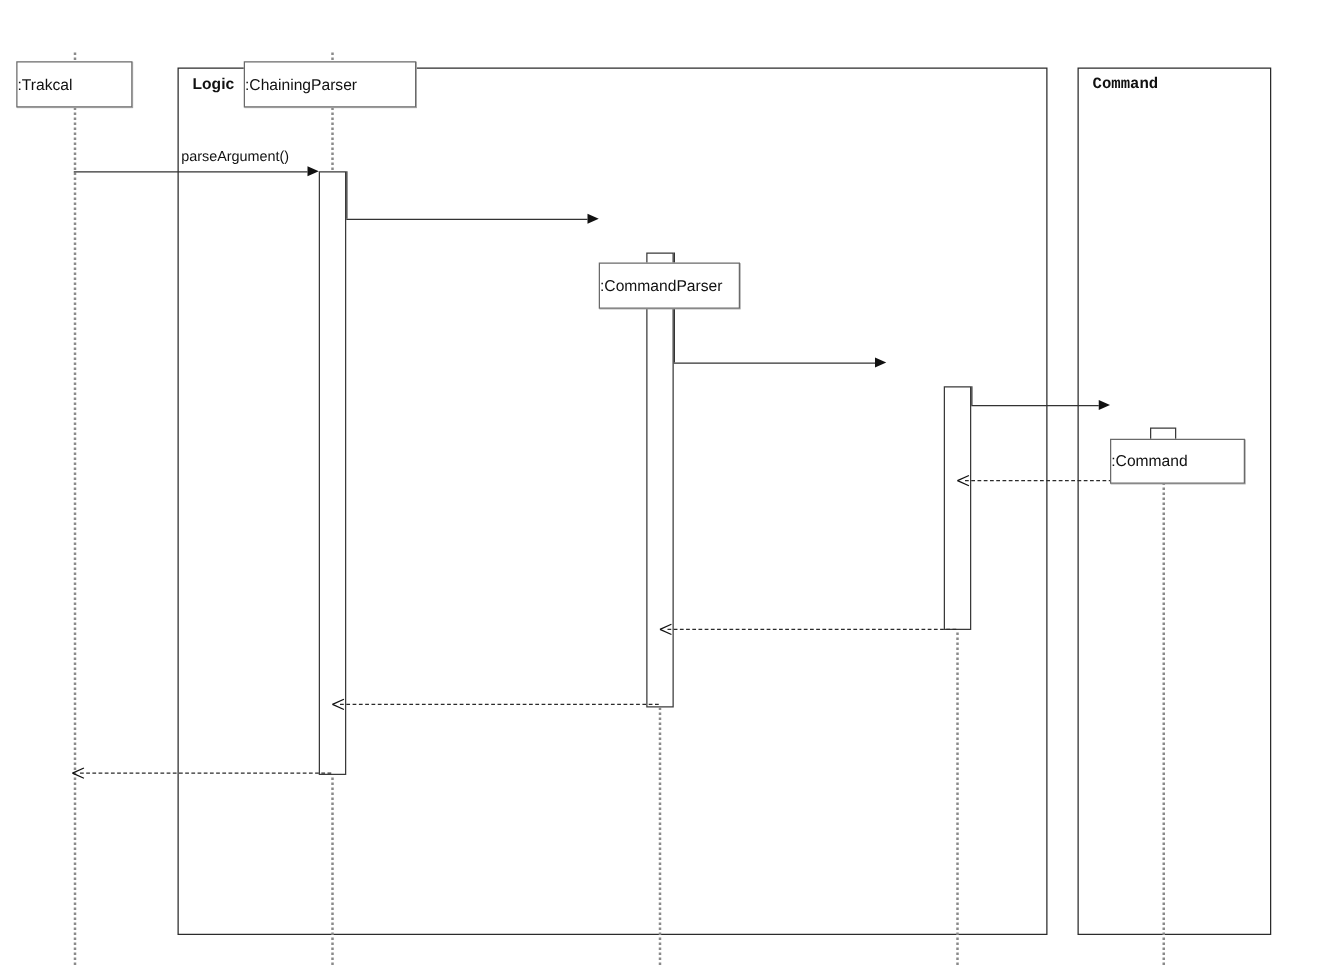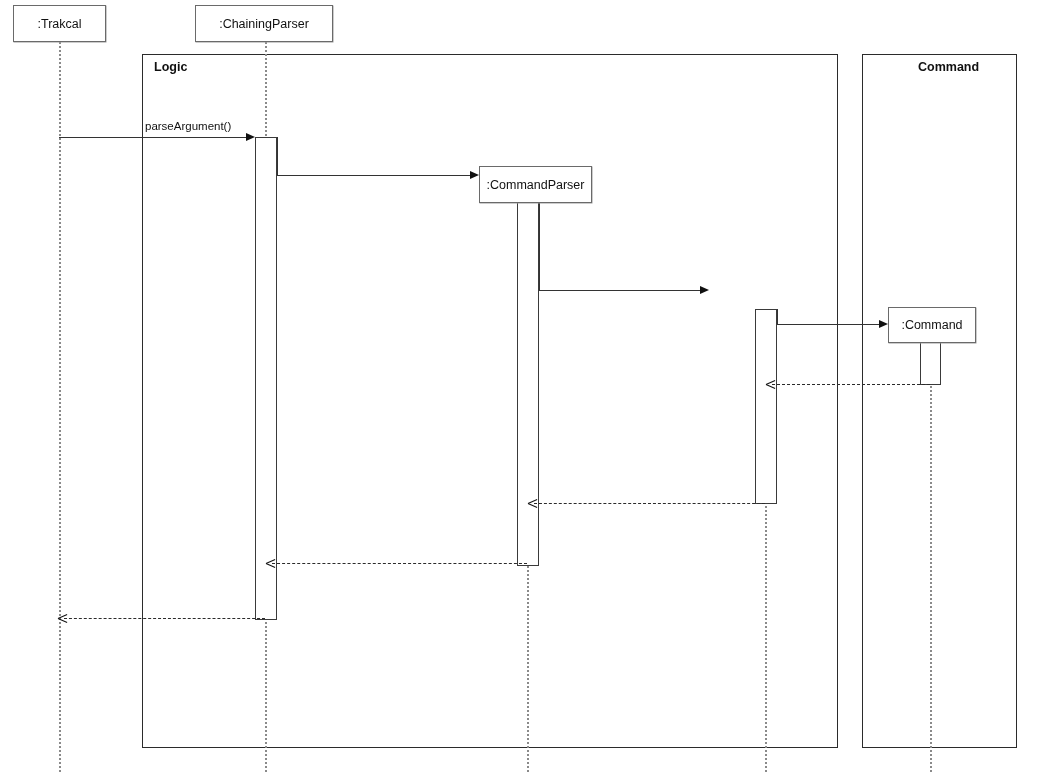--- a/index.html
+++ b/index.html
@@ -36,25 +36,25 @@
     border-left: 2px dotted #8a8a8a;
     box-sizing: border-box;
   }
   .obj-box {
     position: absolute;
     border: 1px solid #6a6a6a;
     background: #ffffff;
     box-sizing: border-box;
     display: flex;
     align-items: center;
-    justify-content: center;
     font-size: 12.5px;
     color: #111111;
     white-space: nowrap;
     box-shadow: 0.5px 0.5px 0 #9a9a9a;
+    margin-top: 44px;
   }
   .activation {
     position: absolute;
     border: 1px solid #3a3a3a;
     background: #ffffff;
     box-sizing: border-box;
   }
   .msg-line {
     position: absolute;
     height: 0;
@@ -105,21 +105,21 @@
 </style>
 </head>
 <body>
 
 <div id="canvas">
 
   <div class="frame" style="left:142px; top:54px; width:696px; height:694px;"></div>
   <div class="frame-label" style="left:154px; top:60px;text-align:center;">Logic</div>
 
   <div class="frame" style="left:862px; top:54px; width:155px; height:694px;"></div>
-  <div class="frame-label" style="left:918px; top:60px;">Command</div>
+  <div class="frame-label" style="left:874px; top:60px;font-family:Liberation Mono, monospace;">Command</div>
 
   <div class="lifeline" style="left:59px; top:42px; height:730px;"></div>
   <div class="lifeline" style="left:265px; top:42px; height:730px;"></div>
   <div class="lifeline" style="left:527px; top:203px; height:569px;"></div>
   <div class="lifeline" style="left:765px; top:310px; height:462px;"></div>
   <div class="lifeline" style="left:930px; top:343px; height:429px;"></div>
 
   <div class="activation" style="left:255px; top:137px; width:22px; height:483px;"></div>
   <div class="activation" style="left:517px; top:202px; width:22px; height:364px;"></div>
   <div class="activation" style="left:755px; top:309px; width:22px; height:195px;"></div>
@@ -159,17 +159,17 @@
 
   <div class="obj-box" style="left:479px; top:166px; width:113px; height:37px;">
     <span>:CommandParser</span>
   </div>
 
   <div class="obj-box" style="left:195px; top:5px; width:138px; height:37px;">
     <span>:ChainingParser</span>
   </div>
 
 
-  <div class="obj-box" style="left:888px; top:307px; width:88px; height:36px;">
+  <div class="obj-box" style="left:888px; top:307px; width:108px; height:36px;">
     <span>:Command</span>
   </div>
 
 </div>
 
 </body></html>

